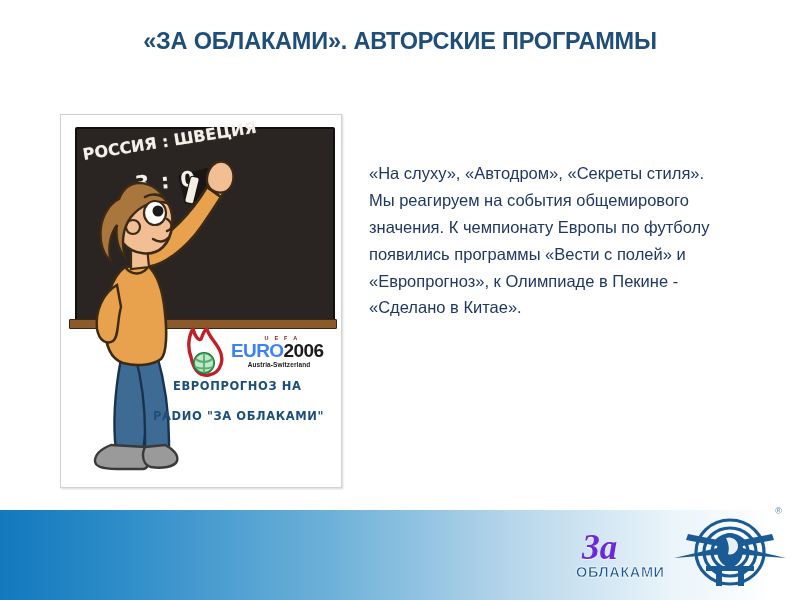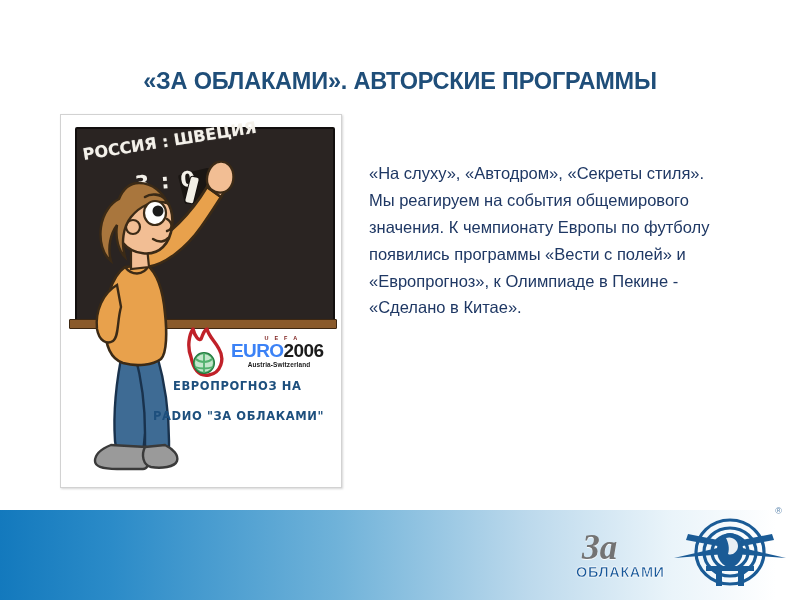--- a/index.html
+++ b/index.html
@@ -19,21 +19,20 @@
   .slide-title {
     position: absolute;
     left: 40px;
     top: 26px;
     width: 720px;
     text-align: center;
     color: #1F4E79;
     font-weight: bold;
     line-height: 1.28;
     letter-spacing: -0.2px;
-    margin-top: 40px;
   }
   .title-line1 {
     display: block;
     font-size: 23.5px;
     white-space: nowrap;
   }
   .title-line2 {
     display: block;
     font-size: 22px;
     white-space: nowrap;
@@ -232,21 +231,21 @@
     height: 94px;
   }
   .brand-za {
     position: absolute;
     left: 14px;
     top: 22px;
     font-family: "Liberation Serif", serif;
     font-style: italic;
     font-weight: bold;
     font-size: 35px;
-    color: #737373;
+    color: #6d28d9;
     text-shadow: 0 1px 0 rgba(255,255,255,0.8);
   }
   .brand-oblakami {
     position: absolute;
     left: 8px;
     top: 58px;
     font-family: "Liberation Sans", sans-serif;
     font-weight: bold;
     font-size: 14.5px;
     letter-spacing: 0.6px;

